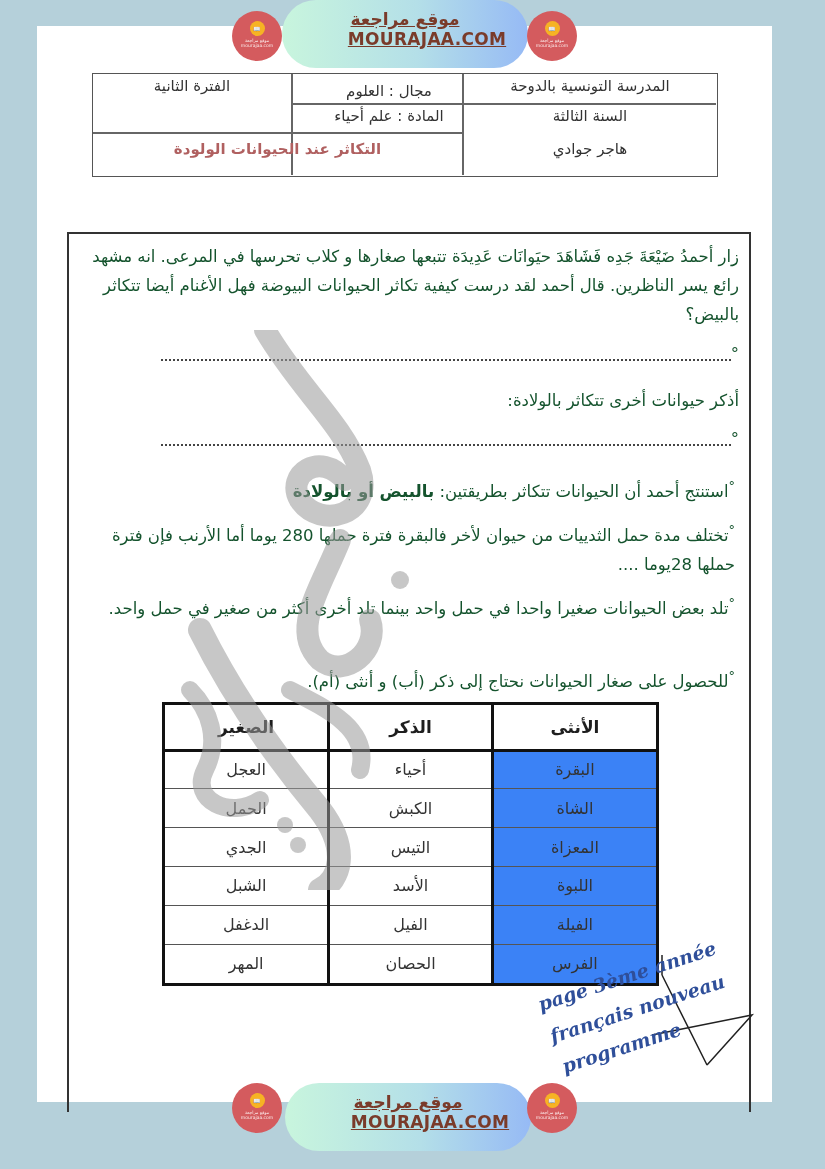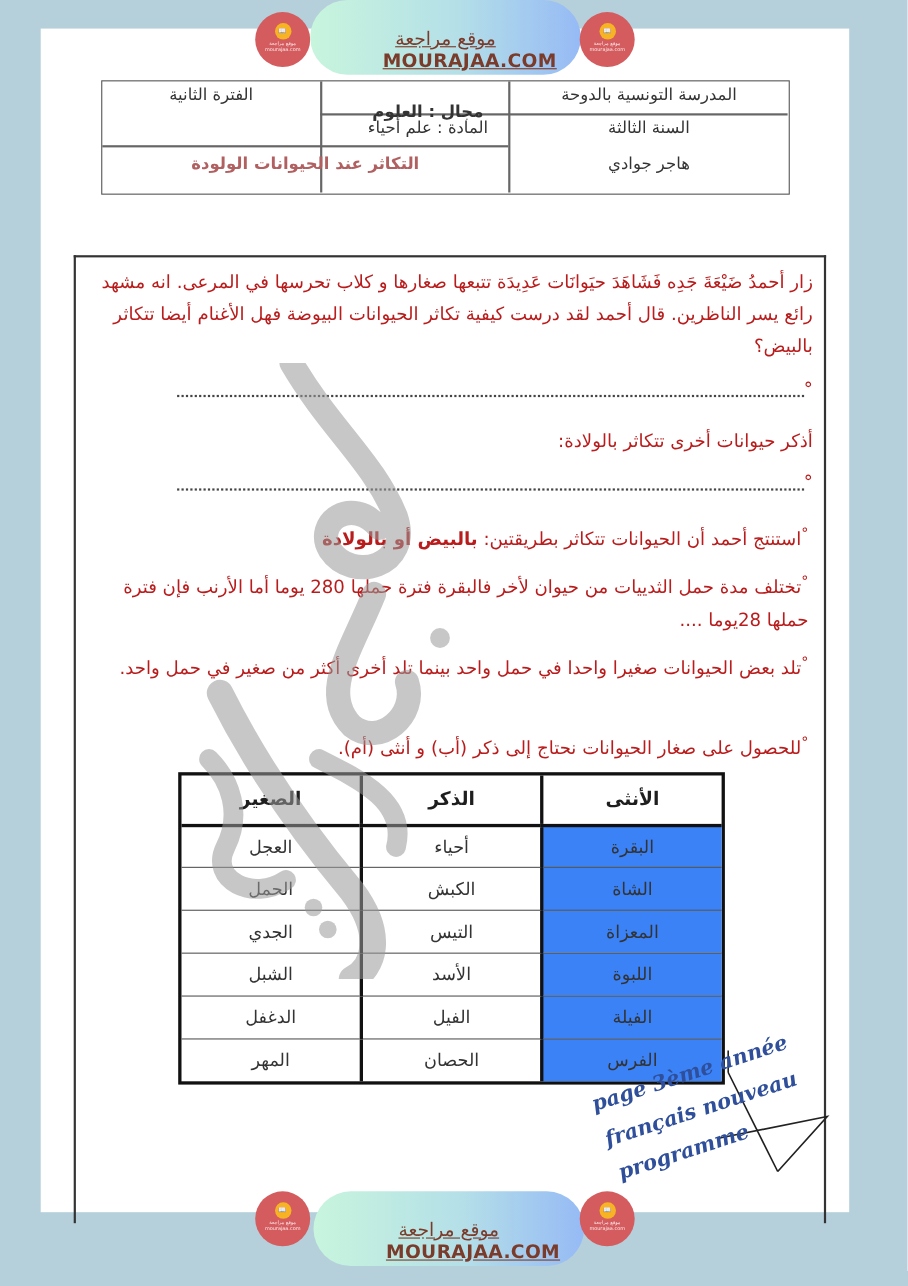--- a/index.html
+++ b/index.html
@@ -22,22 +22,22 @@
     left: 282px; width: 246px; height: 68px;
     border-radius: 34px;
     background: linear-gradient(90deg, #c8f5dd 0%, #b4dfe8 55%, #96baf5 100%);
     text-align: center;
     z-index: 5;
   }
   .banner.top { top: 0px; }
   .banner.bottom { top: 1083px; left: 285px; width: 246px; }
   .banner .ar {
     display: block;
-    margin-top: 26px;
-    font-size: 17px; font-weight: normal;
+    margin-top: 9px;
+    font-size: 17px; font-weight: bold;
     color: #7a3b2a;
     text-decoration: underline;
     direction: rtl;
   }
   .banner .lat {
     display: block;
     font-family: "DejaVu Sans", sans-serif;
     font-size: 17px; font-weight: bold;
     color: #7a3b2a;
     text-decoration: underline;
@@ -81,21 +81,21 @@
   
   .main {
     position: absolute;
     left: 67px; top: 232px;
     width: 684px; height: 880px;
     border: 2px solid #333;
     border-bottom: none;
     direction: rtl;
     font-size: 16.5px;
     line-height: 29px;
-    color: #b91c1c;
+    color: #14532d;
   }
   .para {
     position: absolute;
     right: 10px; width: 650px;
     text-align: right;
   }
   .dots {
     position: absolute;
     right: 18px; width: 570px;
     height: 2px;
@@ -176,21 +176,21 @@
 
 <div class="page"></div>
 
 <div class="hdr">
   <div class="vline" style="left:198px; top:0; height:101px;"></div>
   <div class="vline" style="left:369px; top:0; height:101px;"></div>
   <div class="hline" style="left:0; width:369px; top:58px;"></div>
   <div class="hline" style="left:198px; width:425px; top:29px;"></div>
 
   <div class="cell" style="left:370px; width:254px; top:3px;">المدرسة التونسية بالدوحة</div>
-  <div class="cell" style="left:199px; width:194px; top:18px;font-weight:bold;">مجال : العلوم</div>
+  <div class="cell" style="left:199px; width:194px; top:8px;">مجال : العلوم</div>
   <div class="cell" style="left:0; width:198px; top:3px;">الفترة الثانية</div>
   <div class="cell" style="left:370px; width:254px; top:33px;">السنة الثالثة</div>
   <div class="cell" style="left:199px; width:170px; top:33px;margin-left:12px;">المادة : علم أحياء</div>
   <div class="cell title-red" style="left:0; width:369px; top:66px;">التكاثر عند الحيوانات الولودة</div>
   <div class="cell" style="left:370px; width:254px; top:66px;">هاجر جوادي</div>
 </div>
 
 <div class="main">
   <div class="para" style="top:8px; right:10px; width:662px;">زار أحمدُ ضَيْعَةَ جَدِه فَشَاهَدَ حيَوانَات عَدِيدَة تتبعها صغارها و كلاب تحرسها في المرعى. انه مشهد رائع يسر الناظرين. قال أحمد لقد درست كيفية تكاثر الحيوانات البيوضة فهل الأغنام أيضا تتكاثر بالبيض؟</div>
 

